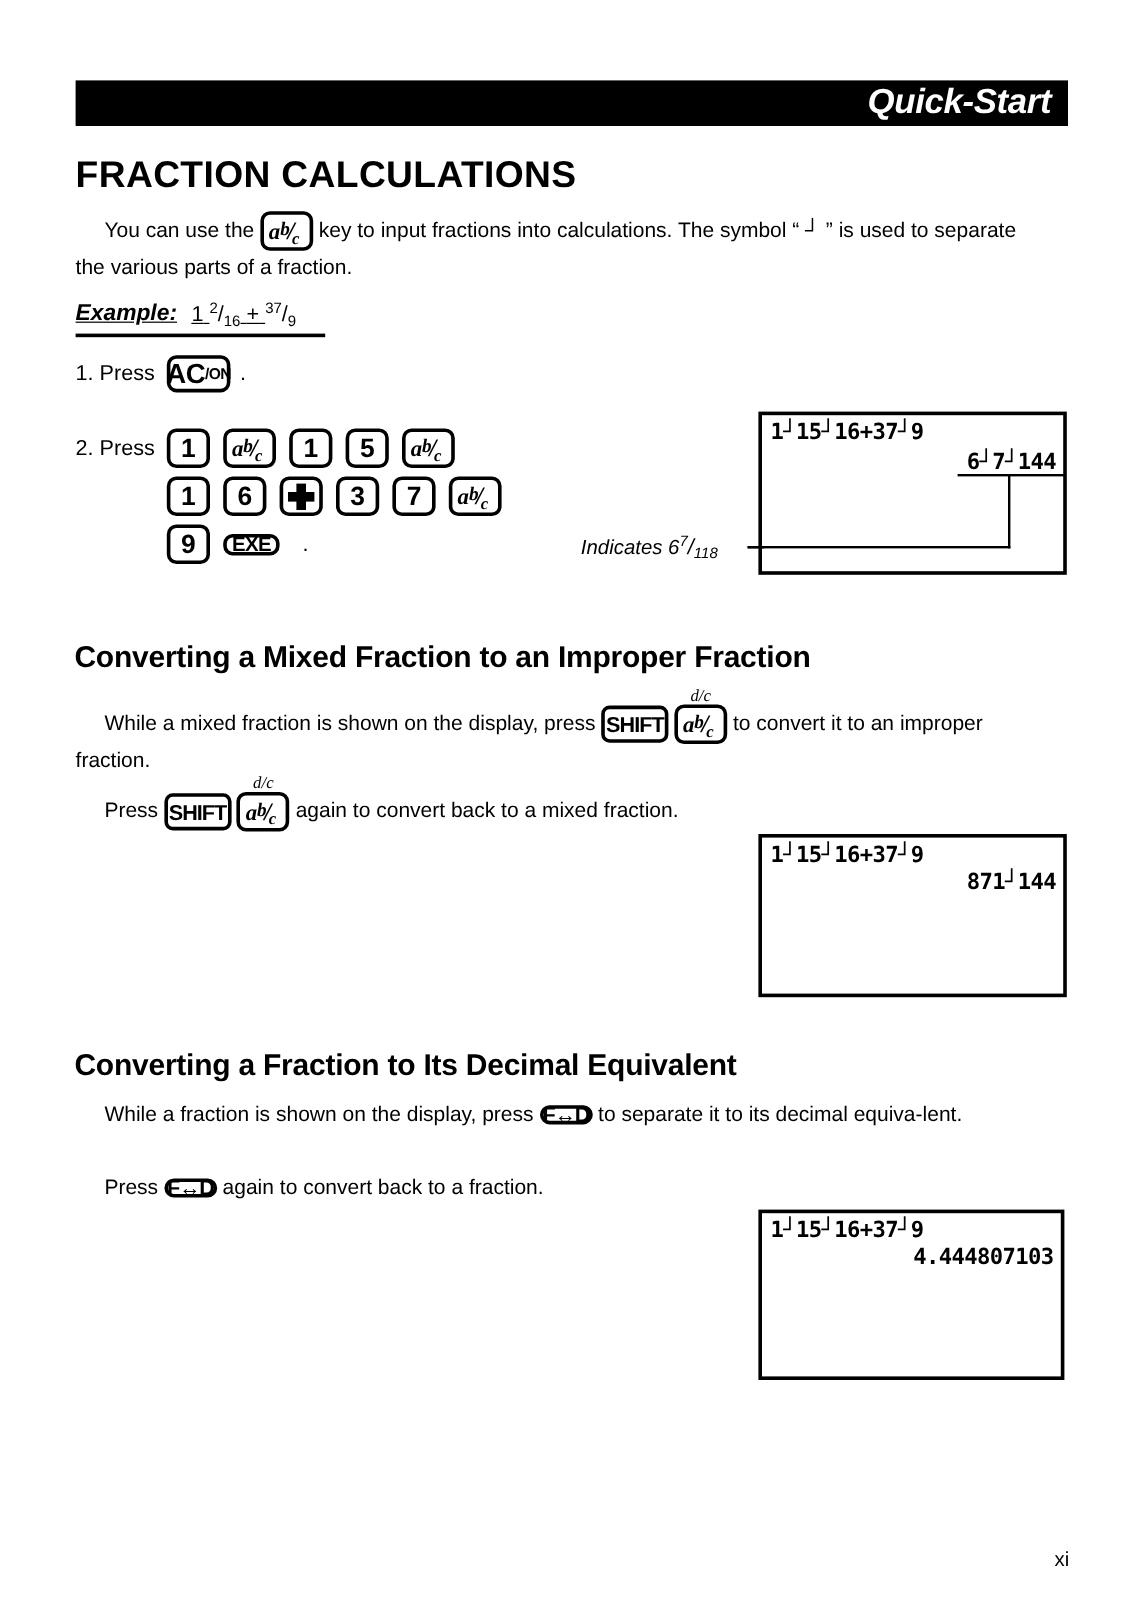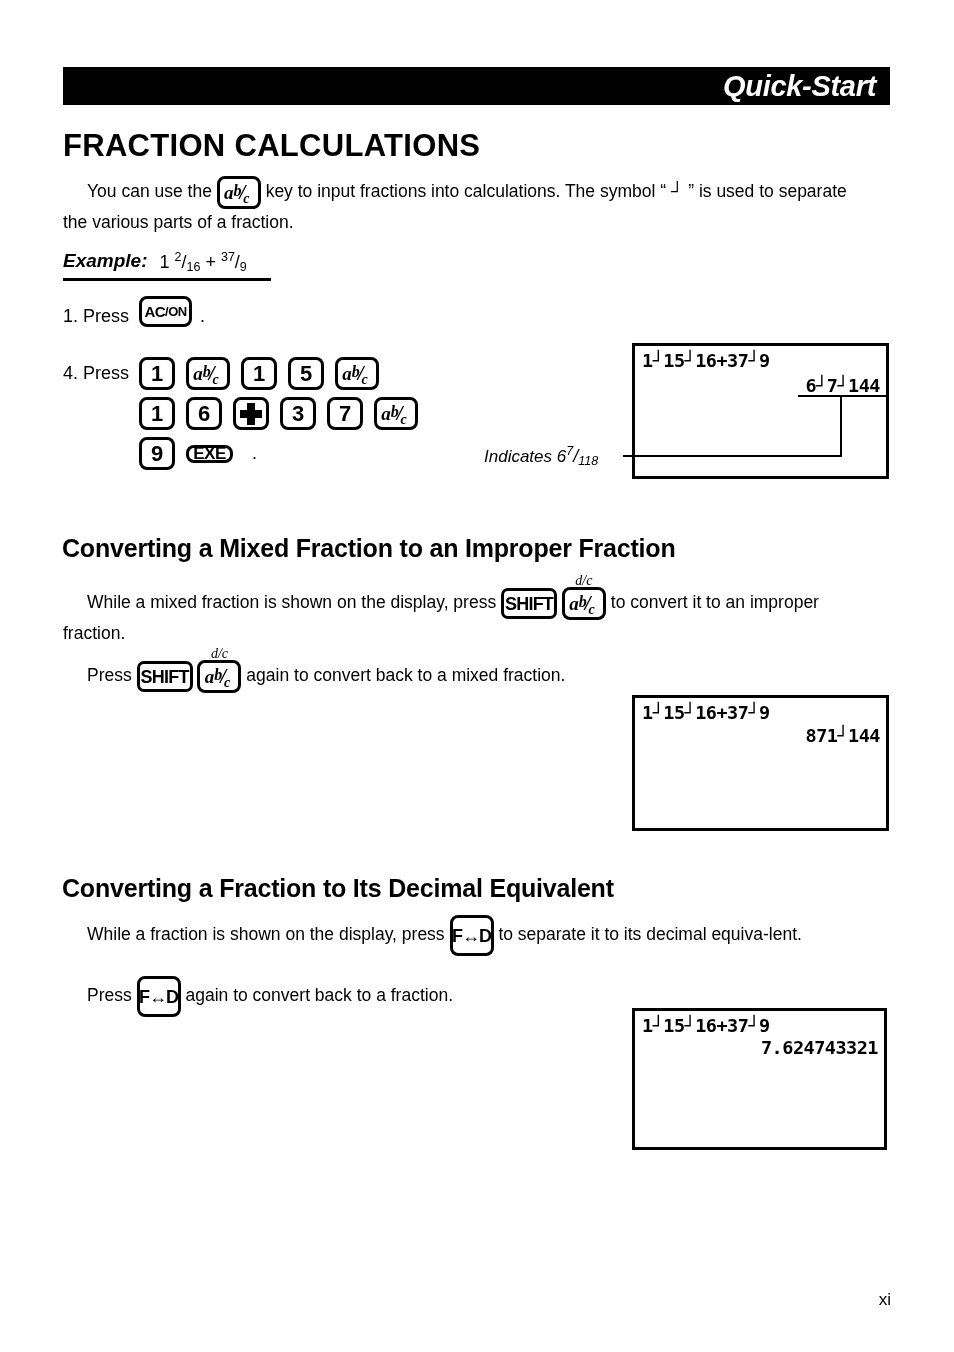--- a/index.html
+++ b/index.html
@@ -74,23 +74,24 @@
   #para-decimal2 { left: 63px; top: 976px; width: 812px; }
 
   
   .example-block {
     position: absolute;
     left: 63px;
     top: 250px;
   }
   .example-row {
     display: flex;
-    align-items: flex-start;
+    align-items: center;
     font-size: 18px;
     padding-bottom: 4px;
+    text-decoration: underline;
   }
   .example-label {
     font-weight: bold;
     font-style: italic;
     font-size: 19px;
     margin-right: 12px;
   }
   .example-rule {
     width: 208px;
     height: 3px;
@@ -105,21 +106,21 @@
   }
   .frac .num { font-size: 12.5px; vertical-align: 0.55em; }
   .frac .sl  { font-size: 18px; }
   .frac .den { font-size: 12.5px; vertical-align: -0.28em; }
 
   
   .step {
     position: absolute;
     font-size: 18px;
     display: flex;
-    align-items: flex-end;
+    align-items: center;
   }
   #step1 { left: 63px; top: 296px; }
   #step2 { left: 63px; top: 357px; align-items: flex-start; }
   .step-text { margin-right: 10px; white-space: nowrap; }
   #step2 .step-text { padding-top: 6px; }
   .step-period { margin-left: 8px; font-size: 18px; }
 
   
   .key {
     display: inline-flex;
@@ -150,32 +151,32 @@
     height: 18px;
     font-size: 17px;
     border-radius: 8px;
     letter-spacing: -0.5px;
   }
   .key-acon {
     width: 53px;
     height: 31px;
     border-radius: 8px;
   }
-  .key-acon .ac { font-size: 15px; letter-spacing: -0.5px; }
+  .key-acon .ac { font-size: 23px; letter-spacing: -0.5px; }
   .key-acon .on { font-size: 13px; letter-spacing: -0.5px; }
   .key-shift {
     width: 56px;
     height: 31px;
     font-size: 18px;
     border-radius: 7px;
     letter-spacing: -0.8px;
   }
   .key-fd {
     width: 44px;
-    height: 41px;
+    height: 16px;
     font-size: 18px;
     border-radius: 8px;
     letter-spacing: -1px;
   }
   .key-plus {
     width: 36px;
     height: 33px;
     border-radius: 8px;
   }
   .key-plus .plus-glyph {
@@ -331,21 +332,21 @@
 <div class="step" id="step1">
   <span class="step-text">1. Press</span>
   <span class="key key-acon">
     <span class="ac">AC</span>
       <span class="on">/ON</span>
   </span>
   <span class="step-period">.</span>
 </div>
 
 <div class="step" id="step2">
-  <span class="step-text">4. Press</span>
+  <span class="step-text">2. Press</span>
   <div class="keypad">
 
     <div class="keypad-row" id="keypad-row1">
       <span class="key key-num">1</span>
       <span class="key key-abc">
         <span class="abc-glyph">
           <span class="a">a</span><span class="b">b</span><span class="sl">/</span><span class="c">c</span>
         </span>
       </span>
       <span class="key key-num">1</span>
@@ -438,16 +439,16 @@
 </div>
 
 <div class="para" id="para-decimal2">
   <span class="ind"></span><span>Press</span>
   <span class="key key-fd">F↔D</span>
   <span>again to convert back to a fraction.</span>
 </div>
 
 <div class="lcd" id="lcd3">
   <span class="lcd-line lcd-entry">1┘15┘16+37┘9</span>
-  <span class="lcd-line lcd-result">7.624743321</span>
+  <span class="lcd-line lcd-result">4.444807103</span>
 </div>
 
 <div class="page-number">xi</div>
 
 </body></html>

